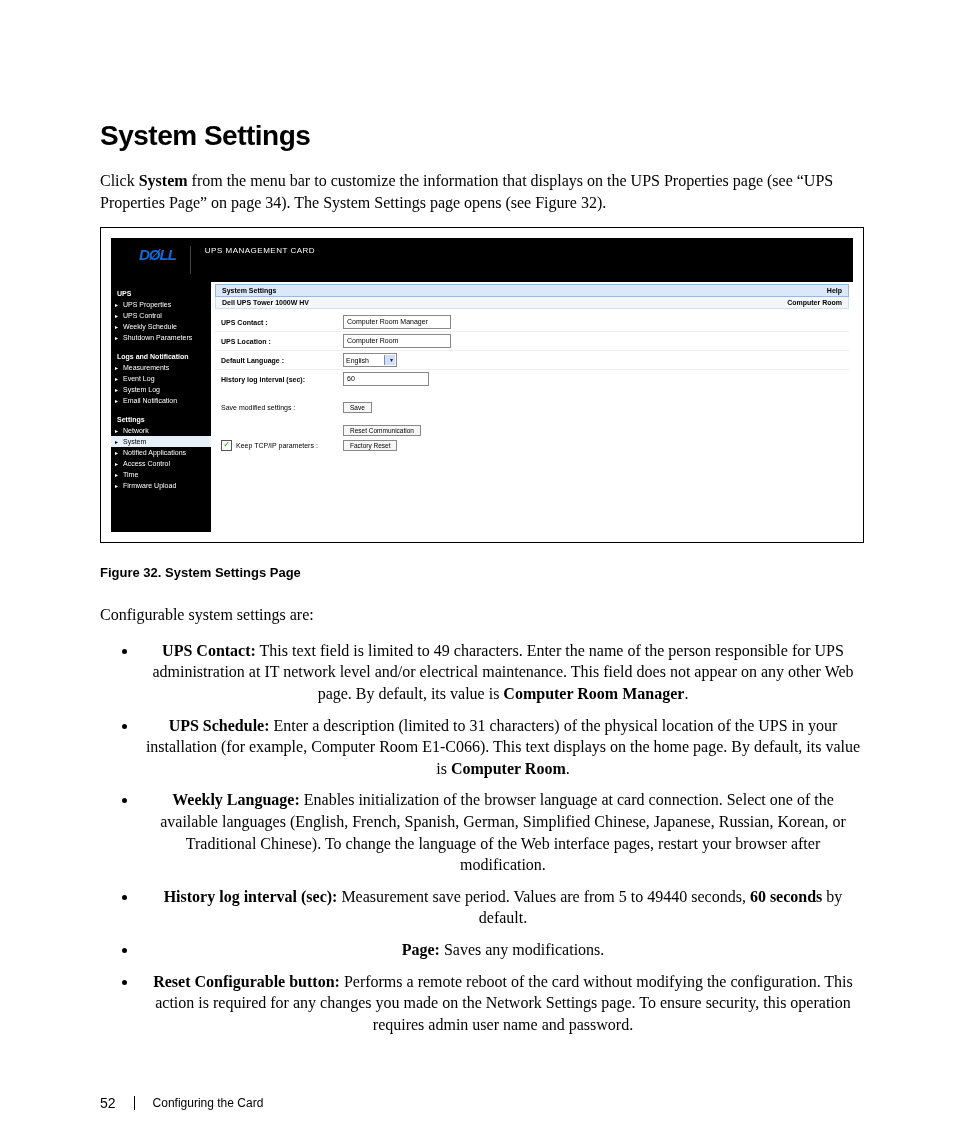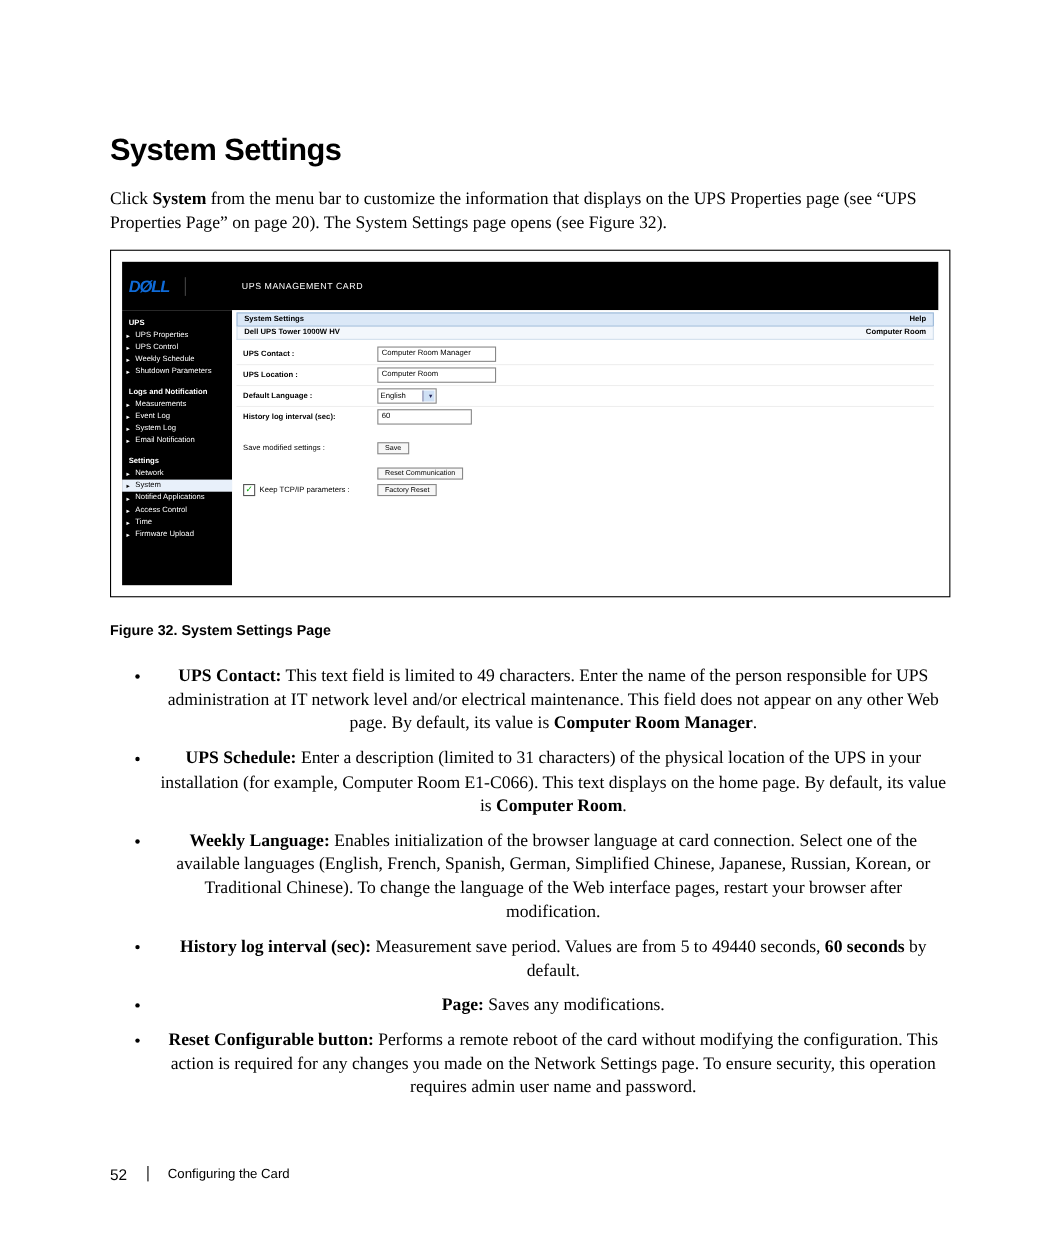--- a/index.html
+++ b/index.html
@@ -39,24 +39,22 @@
   }
   .screenshot {
     font-family: Arial, Helvetica, sans-serif;
     font-size: 8px;
     background: #fff;
   }
   .ss-header {
     background: #000;
     color: #fff;
     display: flex;
-    align-items: center;
-    padding: 8px 6px;
+    padding: 8px 28px;
     height: 28px;
-    gap: 37px;
   }
   .dell-logo {
     color: #0f6bd8;
     font-weight: 900;
     font-style: italic;
     font-size: 15px;
     letter-spacing: -1px;
     padding-right: 14px;
     border-right: 1px solid #444;
     margin-right: 14px;
@@ -204,33 +202,34 @@
     font-size: 16px;
     line-height: 1.35;
     margin-bottom: 10px;
     padding-left: 4px;
   }
   .footer {
     margin-top: 60px;
     font-family: "Helvetica Neue", Arial, sans-serif;
     font-size: 12px;
     display: flex;
+    align-items: center;
     gap: 18px;
   }
   .footer .pg { font-size: 14px; font-weight: 400; }
   .footer .sep { border-left: 1px solid #000; height: 14px; }
 </style>
 </head>
 <body>
 
 <div class="page">
   <h1 class="heading">System Settings</h1>
 
   <p class="body">
-    <span>Click </span><strong>System</strong><span> from the menu bar to customize the information that displays on the UPS Properties page (see “UPS Properties Page” on page 20). The System Settings page opens (see Figure 32).</span>
+    <span>Click </span><strong>System</strong><span> from the menu bar to customize the information that displays on the UPS Properties page (see “UPS Properties Page” on page 34). The System Settings page opens (see Figure 32).</span>
   </p>
 
   <div class="figure-box">
     <div class="screenshot">
       <div class="ss-header">
         <span class="dell-logo">DØLL</span>
         <span class="ss-title">UPS MANAGEMENT CARD</span>
       </div>
       <div class="ss-body">
         <div class="ss-nav">
@@ -309,20 +308,21 @@
             <span class="ss-btn">Factory Reset</span>
           </div>
 
         </div>
       </div>
     </div>
   </div>
 
   <div class="figure-caption">Figure 32. System Settings Page</div>
 
+  <p class="body">Configurable system settings are:</p>
 
   <ul class="bullets">
     <li>
       <strong>UPS Contact:</strong><span> This text field is limited to 49 characters. Enter the name of the person responsible for UPS administration at IT network level and/or electrical maintenance. This field does not appear on any other Web page. By default, its value is </span><strong>Computer Room Manager</strong><span>.</span>
     </li>
     <li>
       <strong>UPS Schedule:</strong><span> Enter a description (limited to 31 characters) of the physical location of the UPS in your installation (for example, Computer Room E1-C066). This text displays on the home page. By default, its value is </span><strong>Computer Room</strong><span>.</span>
     </li>
     <li>
       <strong>Weekly Language:</strong><span> Enables initialization of the browser language at card connection. Select one of the available languages (English, French, Spanish, German, Simplified Chinese, Japanese, Russian, Korean, or Traditional Chinese). To change the language of the Web interface pages, restart your browser after modification.</span>

